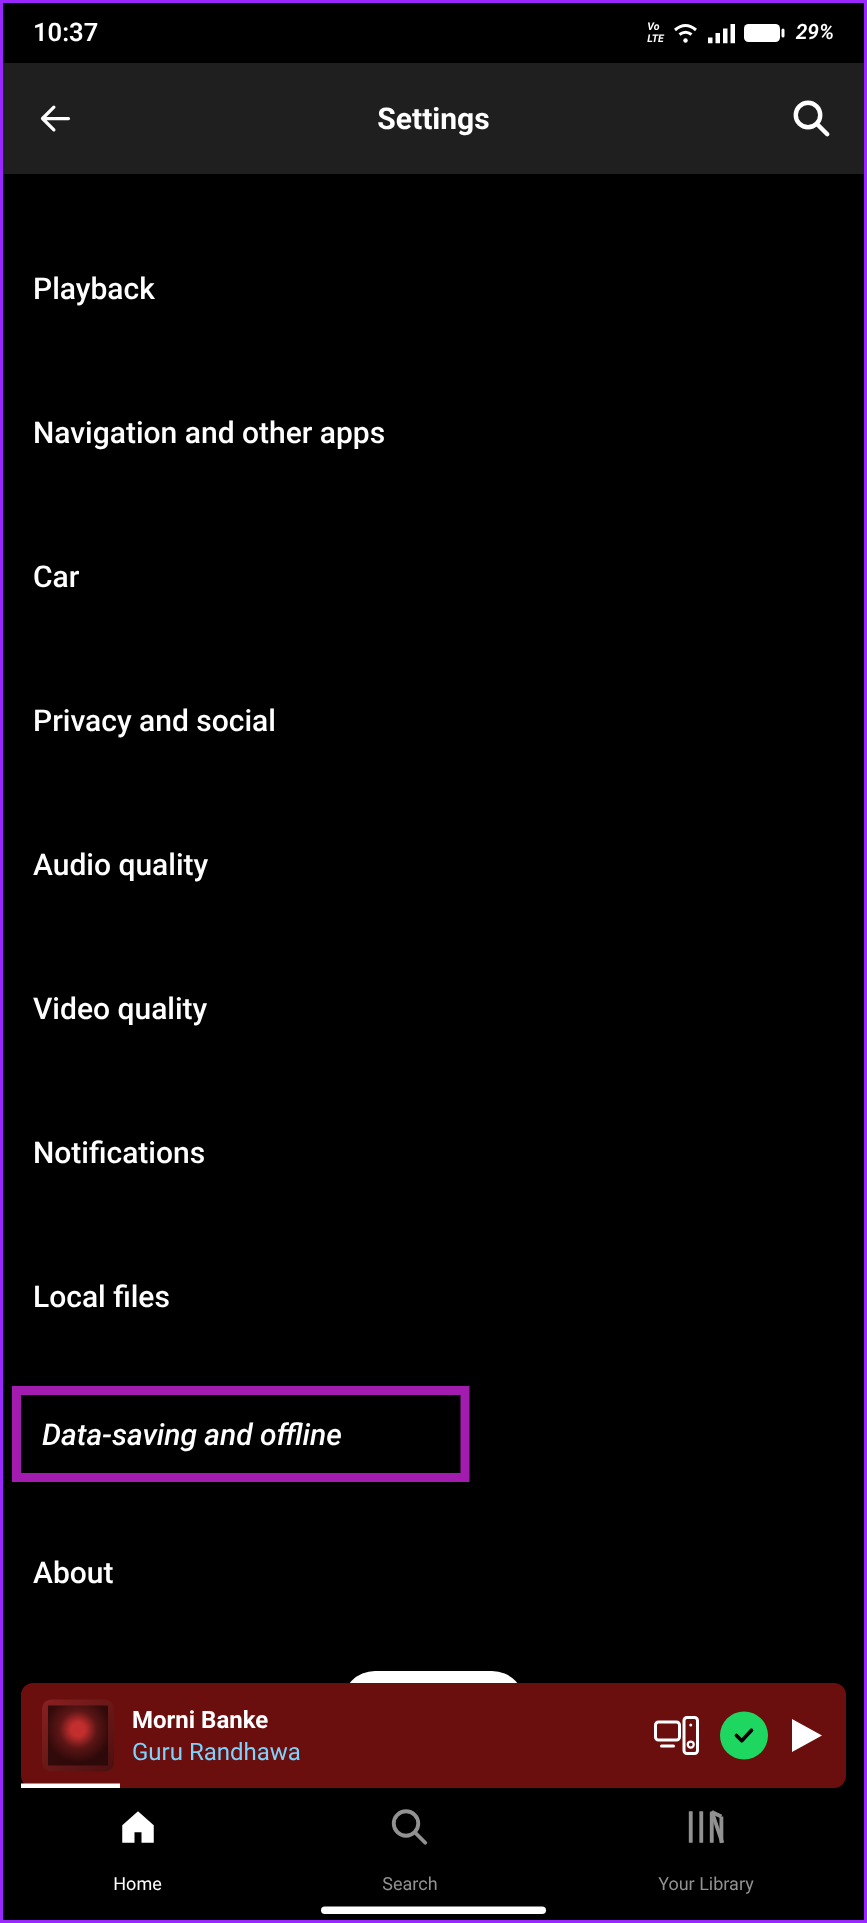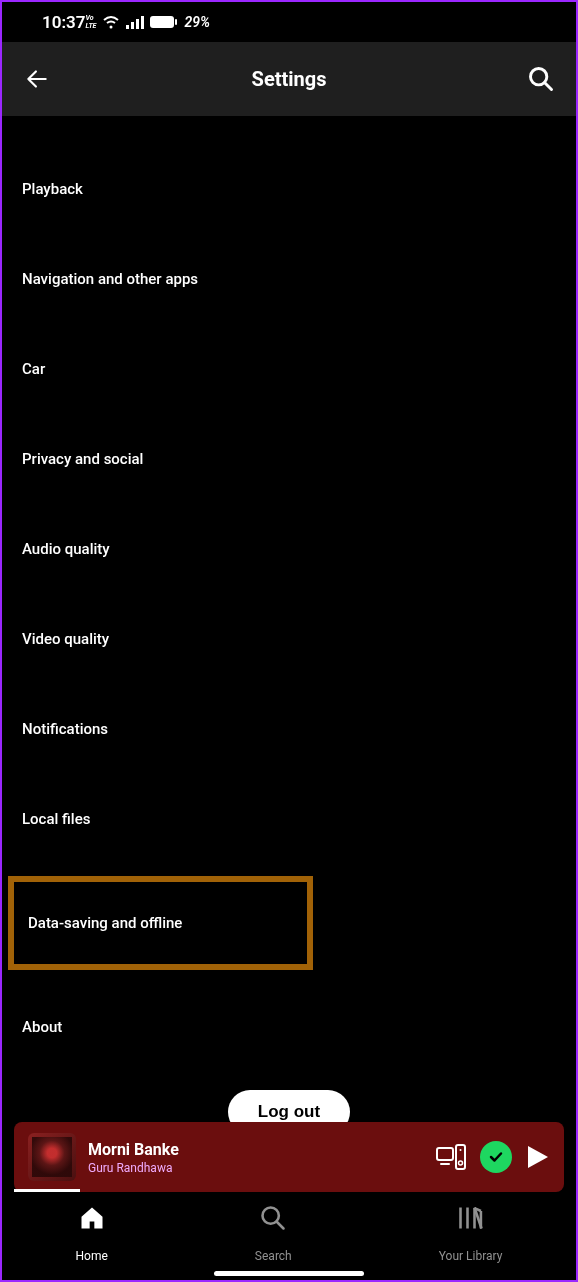--- a/index.html
+++ b/index.html
@@ -8,26 +8,26 @@
   height: 1282px;
   background: #000;
   color: #fff;
   font-family: -apple-system, BlinkMacSystemFont, "Segoe UI", Roboto, Helvetica, Arial, sans-serif;
   border: 2px solid #9b27ff;
   position: relative;
   overflow: hidden;
 }
 .status-bar {
   display: flex;
+  justify-content: space-between;
   align-items: center;
   height: 40px;
   padding: 0 20px;
   font-size: 17px;
   font-weight: 600;
-  margin-left: 20px;
 }
 .status-right {
   display: flex;
   align-items: center;
   gap: 6px;
   font-size: 14px;
   font-style: italic;
 }
 .status-right svg { display: block; }
 .header {
@@ -52,31 +52,32 @@
   height: 34px;
   display: flex;
   align-items: center;
   justify-content: center;
 }
 .settings-list {
   padding-top: 46px;
 }
 .setting-item {
   padding: 18px 20px;
-  font-size: 15px;
+  font-size: 20px;
   font-weight: 500;
   margin-bottom: 36px;
 }
 .setting-item.highlighted {
-  border: 6px solid #a16207;
+  border: 6px solid #a21caf;
   margin-left: 6px;
   margin-right: 263px;
-  padding: 32px 14px;
+  padding: 14px 14px;
   margin-bottom: 30px;
   margin-top: -6px;
+  font-style: italic;
 }
 .logout-btn {
   display: block;
   margin: 18px auto;
   background: #fff;
   color: #000;
   border: none;
   border-radius: 25px;
   padding: 12px 30px;
   font-size: 17px;
@@ -106,21 +107,21 @@
 }
 .album-art::after {
   content: '';
   position: absolute;
   inset: 4px;
   background: radial-gradient(circle at 50% 40%, #cc3030 15%, #5a1515 40%, #2a0808 70%);
   opacity: 0.9;
 }
 .track-info { flex: 1; }
 .track-title { font-size: 16px; font-weight: 700; }
-.track-artist { font-size: 12px; color: #f0abfc; margin-top: 2px; }
+.track-artist { font-size: 16px; color: #7dd3fc; margin-top: 2px; }
 .np-controls {
   display: flex;
   align-items: center;
   gap: 14px;
 }
 .download-check {
   width: 32px;
   height: 32px;
   background: #1ed760;
   border-radius: 50%;

